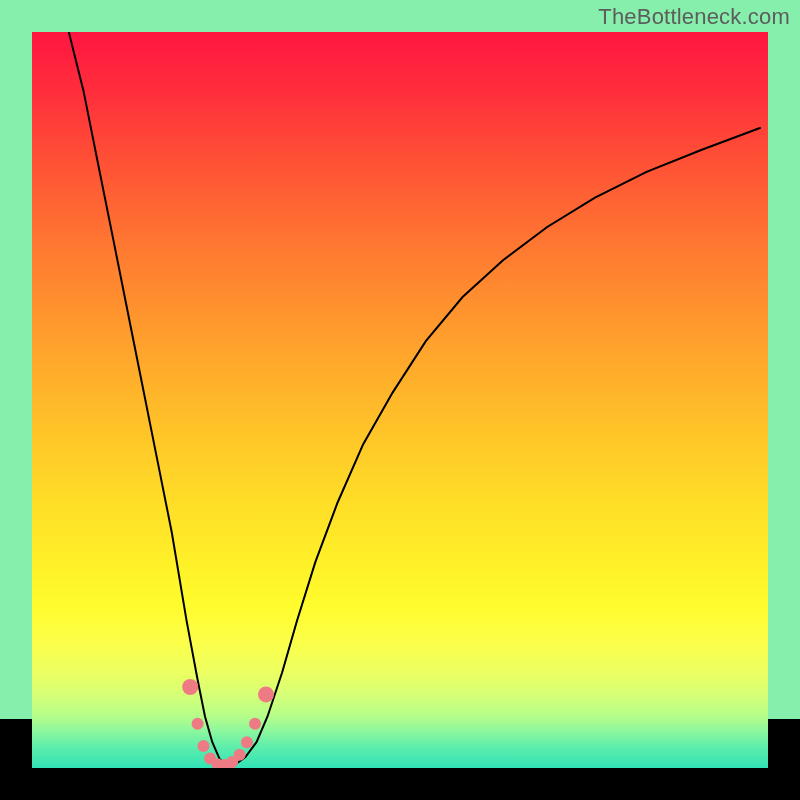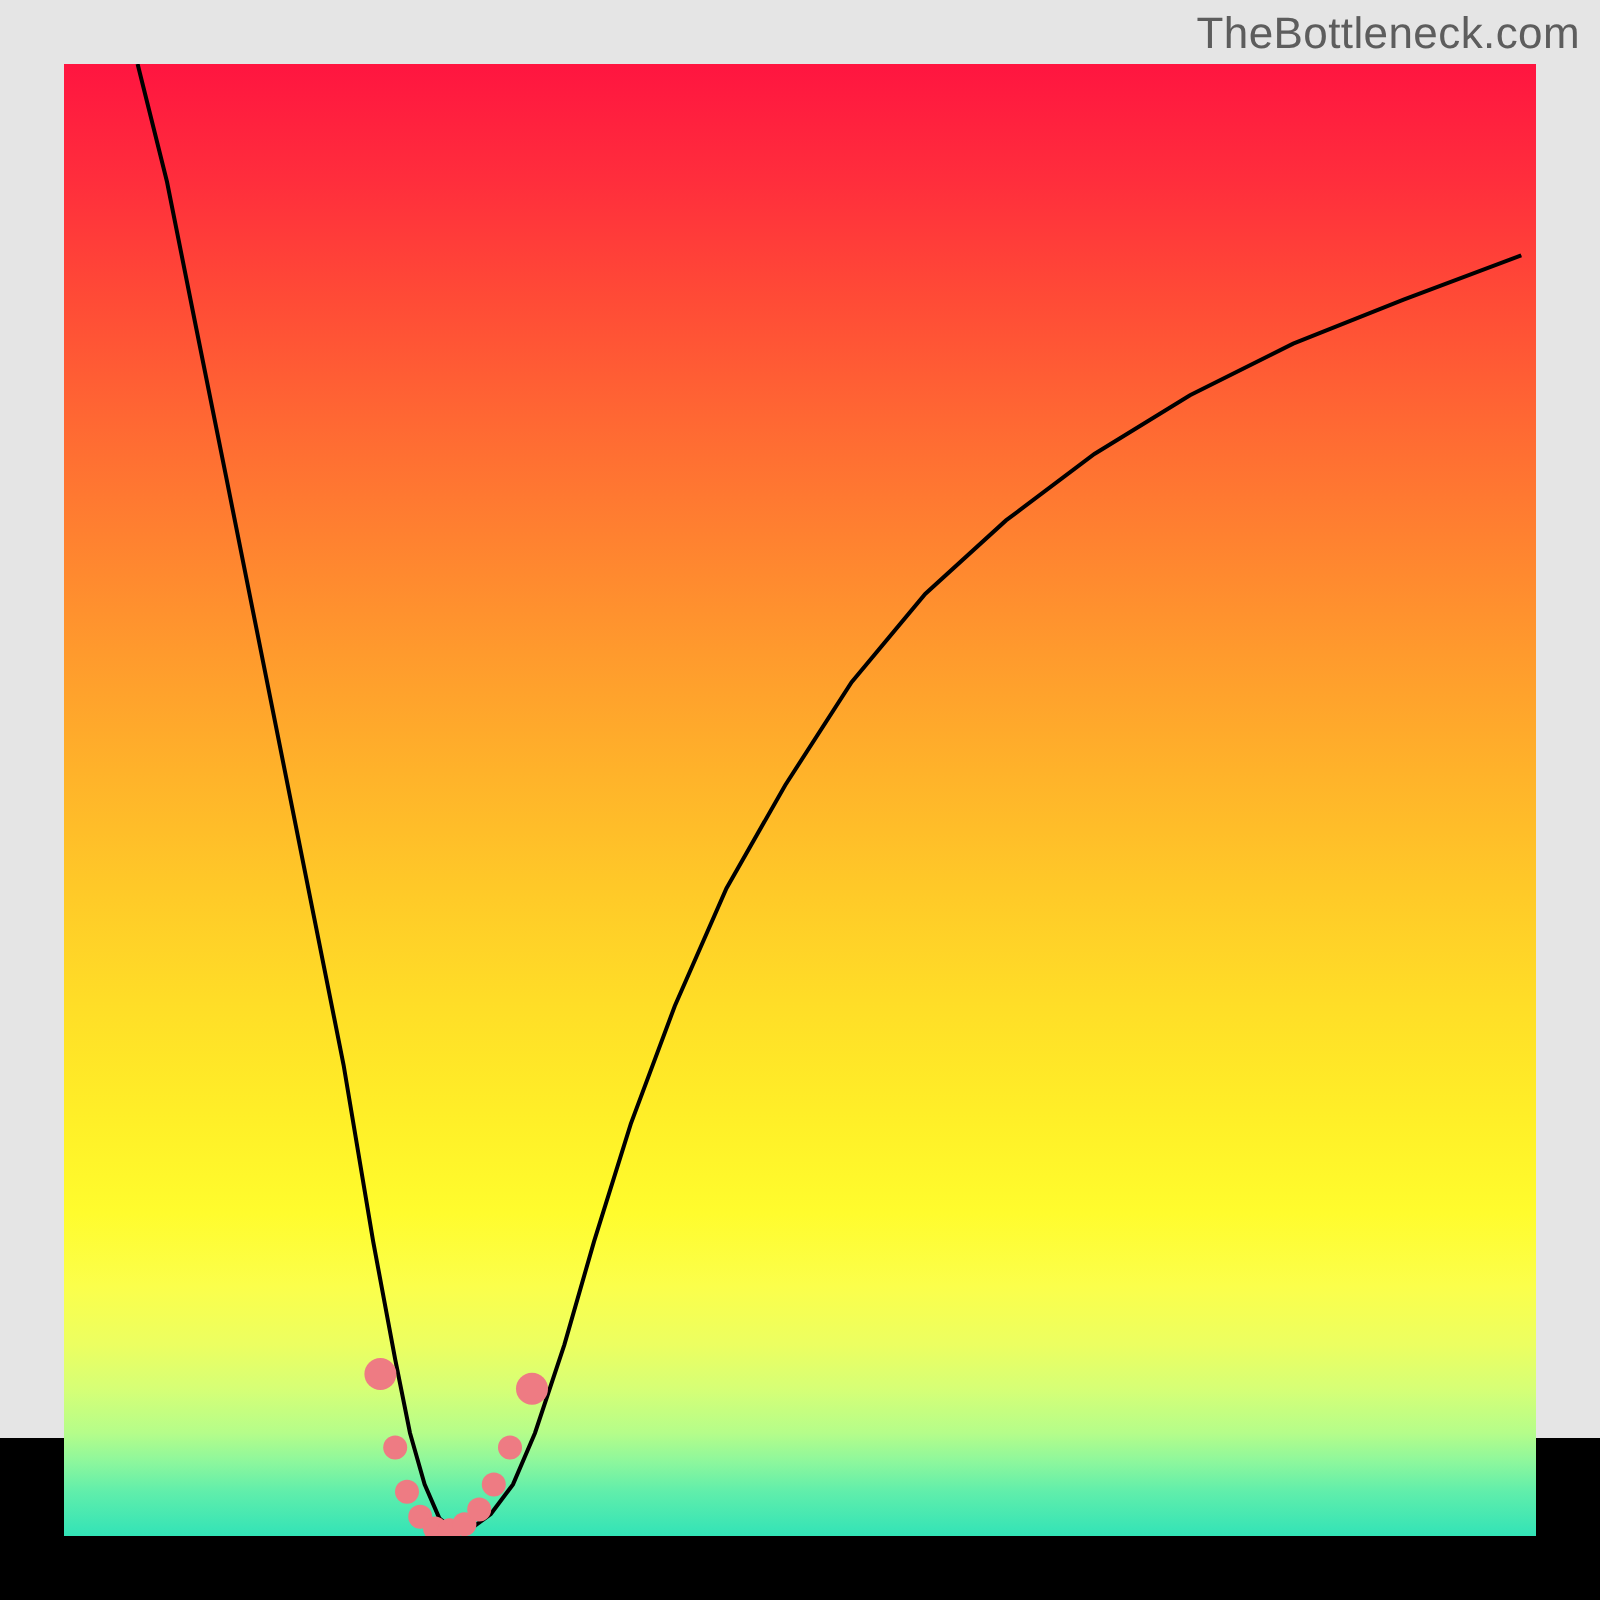--- a/index.html
+++ b/index.html
@@ -10,21 +10,21 @@
     background: #000;
     overflow: hidden;
     font-family: Arial, Helvetica, sans-serif;
   }
   .frame {
     position: absolute;
     top: 0;
     left: 0;
     width: 800px;
     height: 719px;
-    background: #e5e5e5;
+    background: #86efac;
   }
   .watermark {
     position: absolute;
     top: 4px;
     right: 10px;
     color: #5d5d5d;
     font-size: 22px;
     font-weight: 400;
     letter-spacing: 0.2px;
     z-index: 10;

